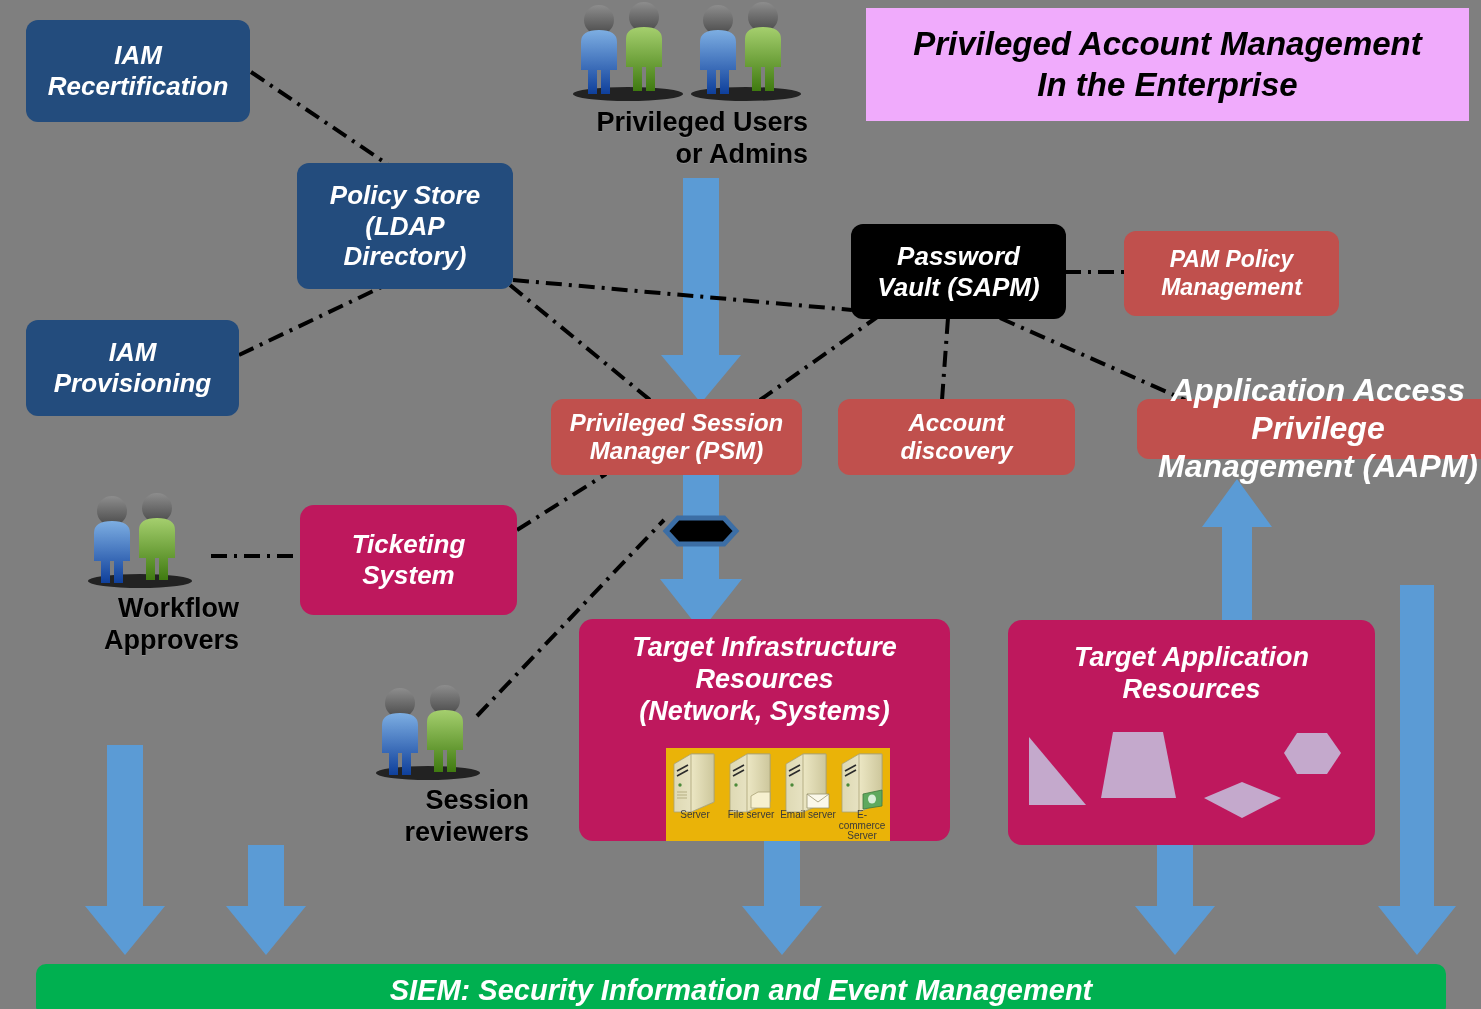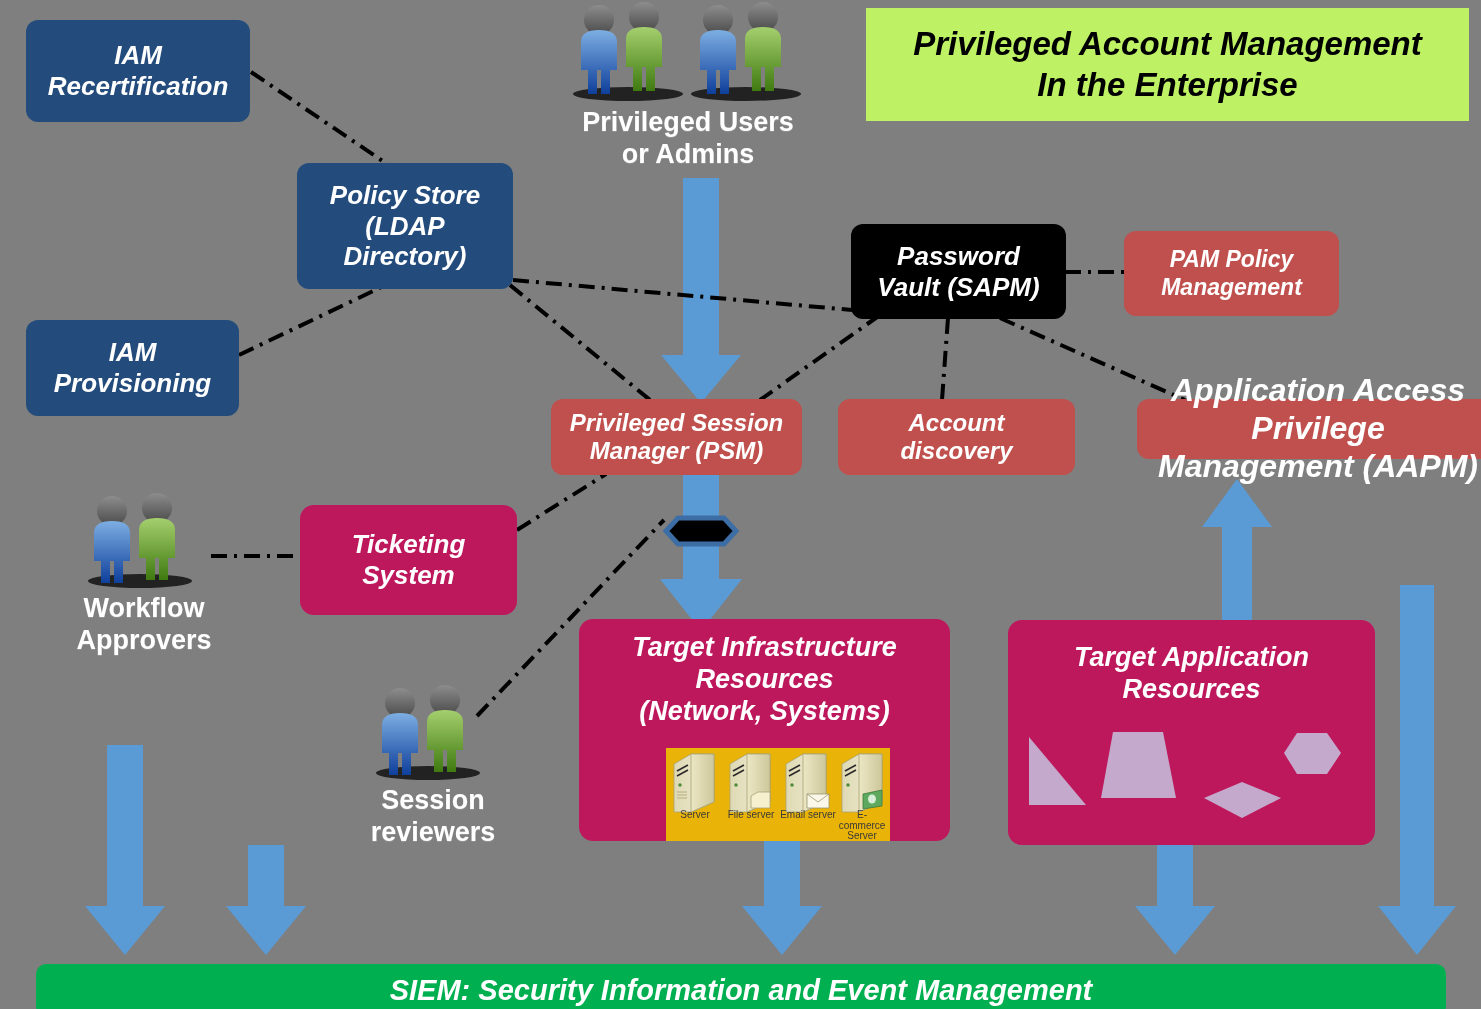--- a/index.html
+++ b/index.html
@@ -26,29 +26,29 @@
     line-height:1.18;
     white-space:pre-line;
     z-index:6;
     font-style:italic;
   }
   .navy{ background:#234c7d; border-radius:12px; }
   .red { background:#c0504d; border-radius:12px; }
   .lblue{ background:#be185d; border-radius:14px; }
   .black{ background:#000000; border-radius:12px; }
   .pink{
-    background:#bef264; color:#000000; border-radius:0px;
+    background:#f0abfc; color:#000000; border-radius:0px;
   }
   .green{ background:#00b050; border-radius:10px;margin-top:11px; }
 
   .label{
     position:absolute;
-    color:#ffffff;
+    color:#000000;
     font-weight:bold;
-    text-align:center;
+    text-align:right;
     white-space:pre-line;
     line-height:1.2;
     z-index:7;
     text-shadow:0 1px 0 rgba(255,255,255,0.15);
   }
 
   svg.layer{
     position:absolute;
     left:0; top:0;
     width:1481px;

